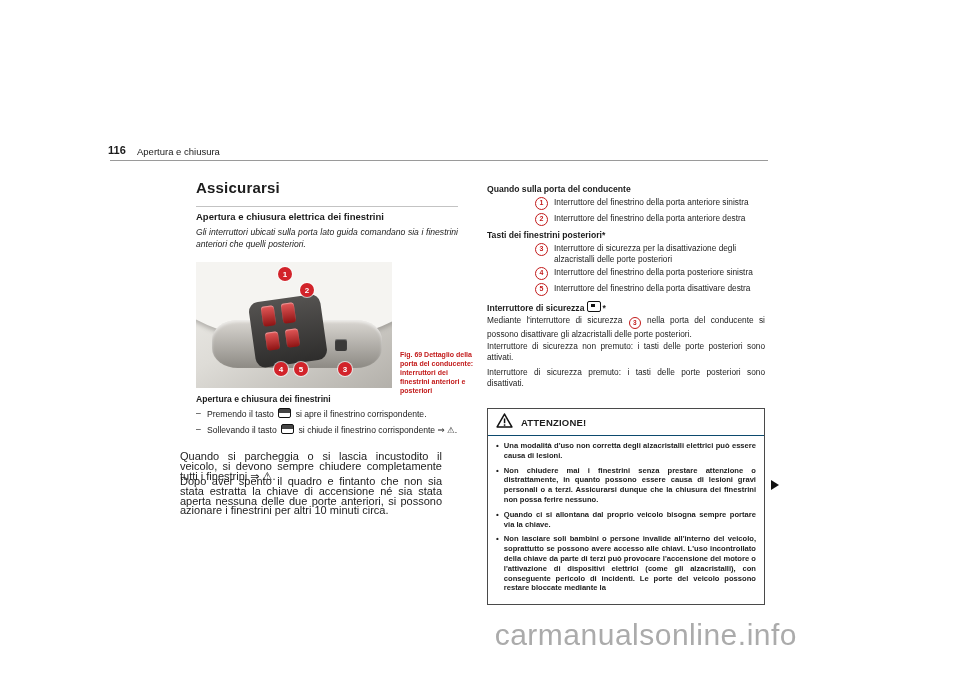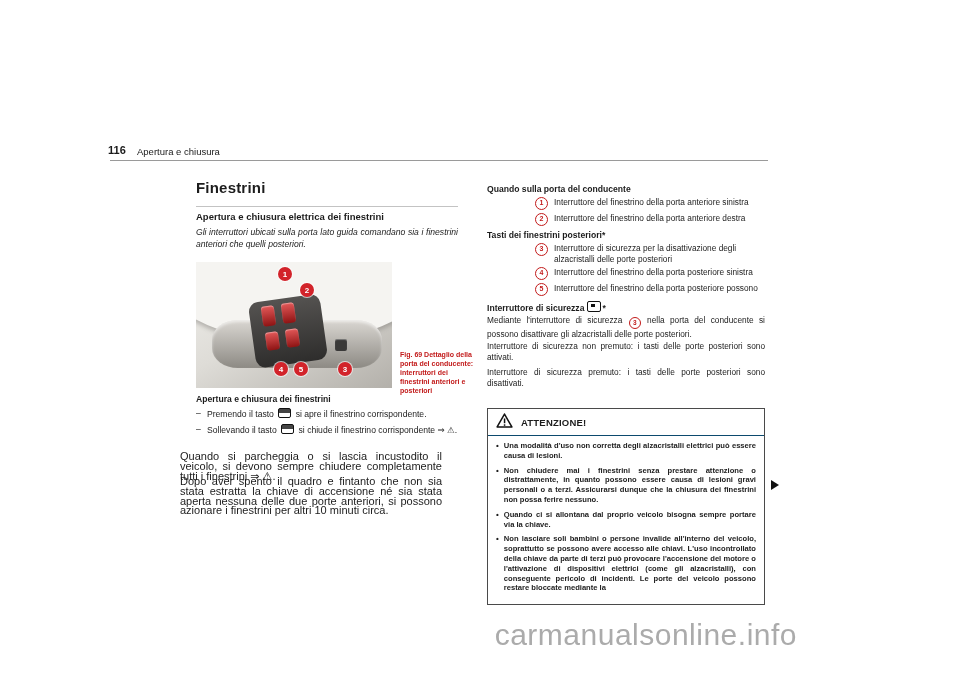--- a/index.html
+++ b/index.html
@@ -89,21 +89,21 @@
 </style>
 </head>
 <body>
 
 <div class="viewport">
 
   <div class="pagenum">116</div>
   <div class="header-title">Apertura e chiusura</div>
   <div class="header-rule"></div>
 
-  <div class="h1">Finestrini</div>
+  <div class="h1">Assicurarsi</div>
   <div class="rule-sub"></div>
   <div class="subtitle">Apertura e chiusura elettrica dei finestrini</div>
   <div class="intro">Gli interruttori ubicati sulla porta lato guida comandano sia i finestrini anteriori che quelli posteriori.</div>
 
   <div class="figure">
     <div class="fig-curve"></div>
     <div class="fig-armrest"></div>
     <div class="fig-plate"></div>
     <div class="sw sw1"></div>
     <div class="sw sw2"></div>
@@ -155,21 +155,21 @@
     <div class="ritem">
       <span class="ncircle">3</span>
       <span class="rtext">Interruttore di sicurezza per la disattivazione degli alzacristalli delle porte posteriori</span>
     </div>
     <div class="ritem">
       <span class="ncircle">4</span>
       <span class="rtext">Interruttore del finestrino della porta posteriore sinistra</span>
     </div>
     <div class="ritem">
       <span class="ncircle">5</span>
-      <span class="rtext">Interruttore del finestrino della porta posteriore possono</span>
+      <span class="rtext">Interruttore del finestrino della porta disattivare destra</span>
     </div>
   </div>
 
   <div class="rtitle sft">
     <span>Interruttore di sicurezza</span><span class="safety-icon"></span><span>*</span>
   </div>
 
   <div class="rpara p1">
     <span>Mediante l'interruttore di sicurezza</span>
     <span class="ncircle-inline">3</span>

